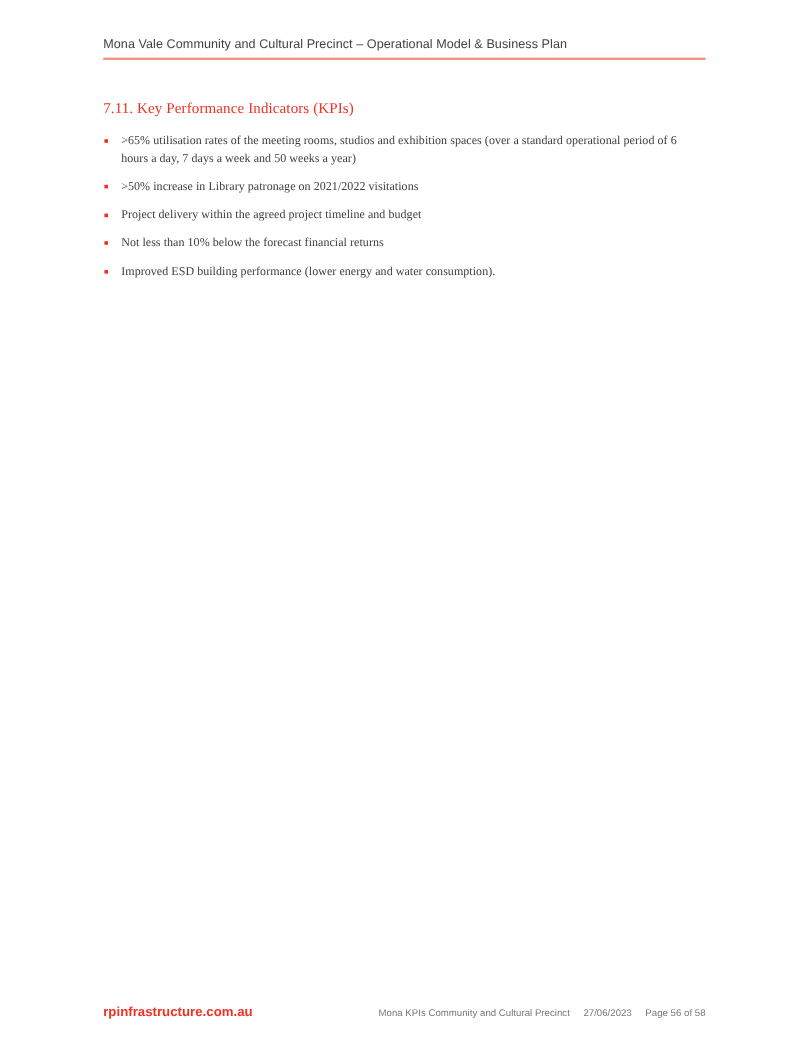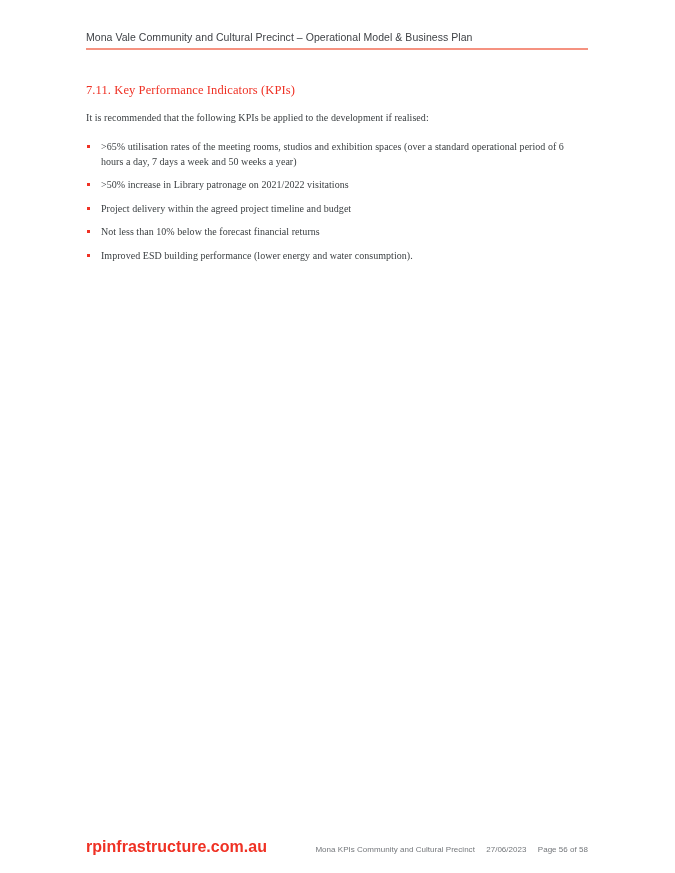--- a/index.html
+++ b/index.html
@@ -98,21 +98,21 @@
   .page-footer {
     position: absolute;
     left: 86px;
     top: 838px;
     width: 502px;
     display: flex;
     align-items: baseline;
     justify-content: space-between;
   }
   .footer-brand {
-    font-size: 16px;
+    font-size: 11px;
     font-weight: bold;
     color: #ef3124;
     letter-spacing: 0.02px;
     white-space: nowrap;
   }
   .footer-meta {
     font-size: 8px;
     color: #74777b;
     letter-spacing: 0.03px;
     white-space: nowrap;
@@ -131,21 +131,20 @@
 
   <div class="page-header">
     <div class="page-header-text">Mona Vale Community and Cultural Precinct – Operational Model &amp; Business Plan</div>
     <div class="page-header-rule"></div>
   </div>
 
   <div class="content">
 
     <h2 class="section-heading">7.11. Key Performance Indicators (KPIs)</h2>
 
-    <p class="intro-paragraph">It is recommended that the following KPIs be applied to the development if realised:</p>
 
     <ul class="kpi-list">
       <li class="kpi-item">
         <span class="kpi-bullet"></span>
         <span>&gt;65% utilisation rates of the meeting rooms, studios and exhibition spaces (over a standard operational period of 6 hours a day, 7 days a week and 50 weeks a year)</span>
       </li>
       <li class="kpi-item">
         <span class="kpi-bullet"></span>
         <span>&gt;50% increase in Library patronage on 2021/2022 visitations</span>
       </li>

